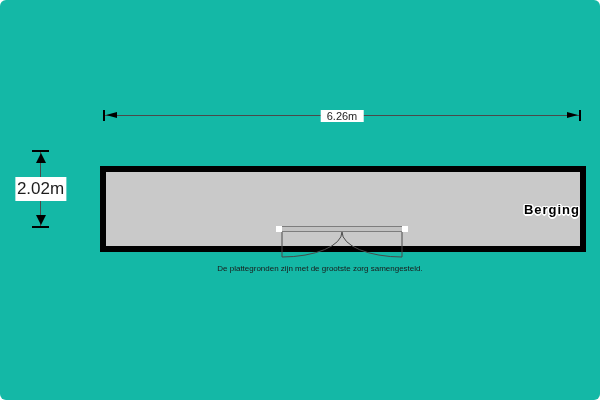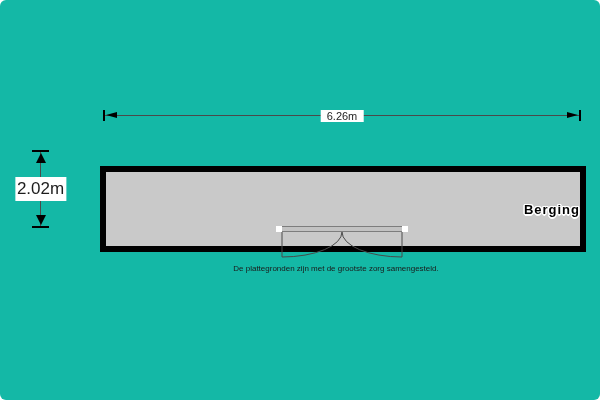--- a/index.html
+++ b/index.html
@@ -159,21 +159,21 @@
     position: absolute;
     left: 270px;
     top: 231px;
     width: 145px;
     height: 32px;
   }
 
   
   .disclaimer {
     position: absolute;
-    left: 136px;
+    left: 120px;
     top: 264px;
     width: 400px;
     text-align: center;
     font-size: 8px;
     line-height: 9.5px;
     color: #1a1a1a;
   }
 </style>
 </head>
 <body>

